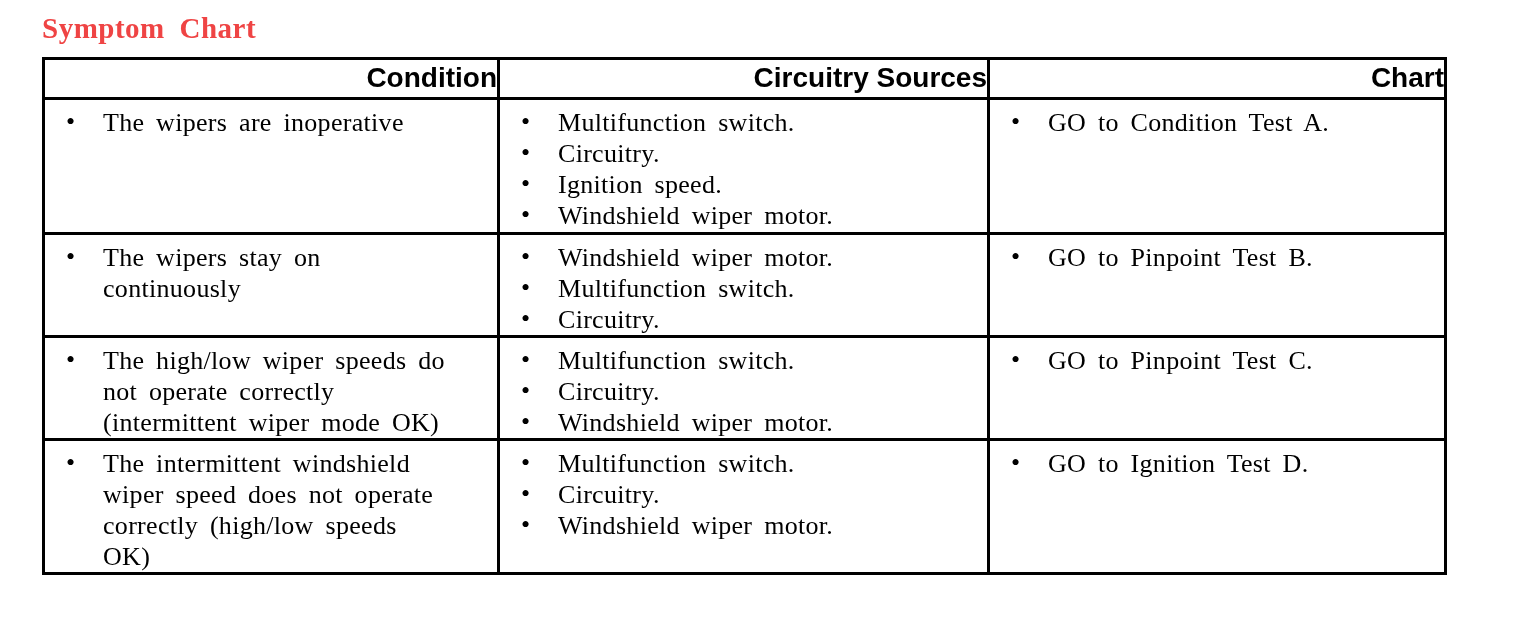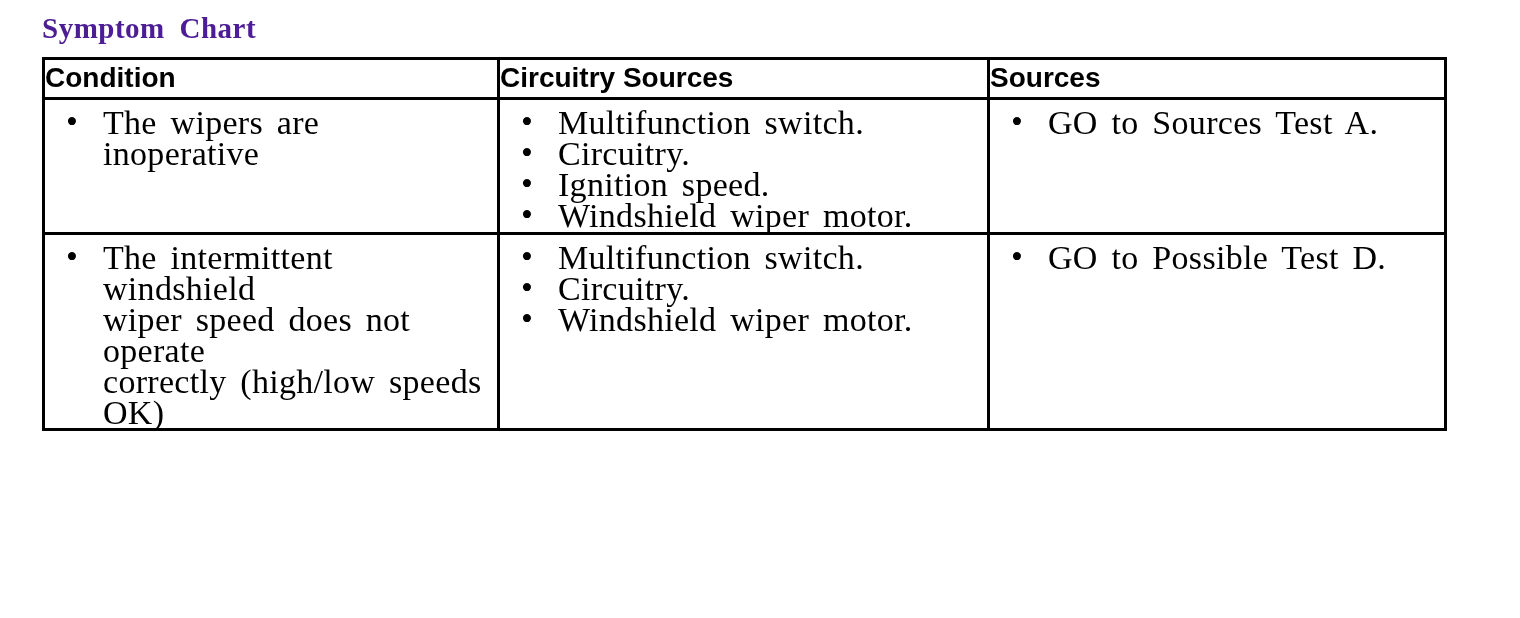--- a/index.html
+++ b/index.html
@@ -13,46 +13,46 @@
   }
   .page-title {
     position: absolute;
     left: 42px;
     top: 12px;
     font-family: "Liberation Serif", serif;
     font-weight: bold;
     font-size: 29px;
     letter-spacing: 0.5px;
     word-spacing: 7px;
-    color: #4c1d95;
+    color: #ef4444;
   }
   table.symptom-table {
     position: absolute;
     left: 42px;
     top: 57px;
     width: 1402px;
     border-collapse: collapse;
     table-layout: fixed;
   }
   .symptom-table th,
   .symptom-table td {
     border: 3px solid #000000;
   }
   .symptom-table th {
     font-family: "Liberation Sans", sans-serif;
     font-weight: bold;
     font-size: 28px;
-    text-align: left;
+    text-align: right;
     vertical-align: middle;
     height: 40px;
     padding: 0 0 2px 0;
   }
   .symptom-table td {
     vertical-align: top;
-    font-size: 34px;
+    font-size: 26px;
     line-height: 31px;
     word-spacing: 5px;
     letter-spacing: 0.3px;
     padding: 7px 12px 0 0;
   }
   .bullet-item {
     position: relative;
     padding-left: 58px;
     white-space: pre-line;
   }
@@ -75,48 +75,77 @@
 <table class="symptom-table">
   <colgroup>
     <col style="width:455px">
     <col style="width:490px">
     <col style="width:457px">
   </colgroup>
   <thead>
     <tr>
       <th>Condition</th>
       <th>Circuitry Sources</th>
-      <th>Sources</th>
+      <th>Chart</th>
     </tr>
   </thead>
   <tbody>
     <tr class="row-1">
       <td>
         <div class="bullet-item">The wipers are inoperative</div>
       </td>
       <td>
         <div class="bullet-item">Multifunction switch.</div>
         <div class="bullet-item">Circuitry.</div>
         <div class="bullet-item">Ignition speed.</div>
         <div class="bullet-item">Windshield wiper motor.</div>
       </td>
       <td>
-        <div class="bullet-item">GO to Sources Test A.</div>
+        <div class="bullet-item">GO to Condition Test A.</div>
+      </td>
+    </tr>
+    <tr class="row-2">
+      <td>
+        <div class="bullet-item">The wipers stay on
+continuously</div>
+      </td>
+      <td>
+        <div class="bullet-item">Windshield wiper motor.</div>
+        <div class="bullet-item">Multifunction switch.</div>
+        <div class="bullet-item">Circuitry.</div>
+      </td>
+      <td>
+        <div class="bullet-item">GO to Pinpoint Test B.</div>
+      </td>
+    </tr>
+    <tr class="row-3">
+      <td>
+        <div class="bullet-item">The high/low wiper speeds do
+not operate correctly
+(intermittent wiper mode OK)</div>
+      </td>
+      <td>
+        <div class="bullet-item">Multifunction switch.</div>
+        <div class="bullet-item">Circuitry.</div>
+        <div class="bullet-item">Windshield wiper motor.</div>
+      </td>
+      <td>
+        <div class="bullet-item">GO to Pinpoint Test C.</div>
       </td>
     </tr>
     <tr class="row-4">
       <td>
         <div class="bullet-item">The intermittent windshield
 wiper speed does not operate
 correctly (high/low speeds
 OK)</div>
       </td>
       <td>
         <div class="bullet-item">Multifunction switch.</div>
         <div class="bullet-item">Circuitry.</div>
         <div class="bullet-item">Windshield wiper motor.</div>
       </td>
       <td>
-        <div class="bullet-item">GO to Possible Test D.</div>
+        <div class="bullet-item">GO to Ignition Test D.</div>
       </td>
     </tr>
   </tbody>
 </table>
 
 </body></html>

